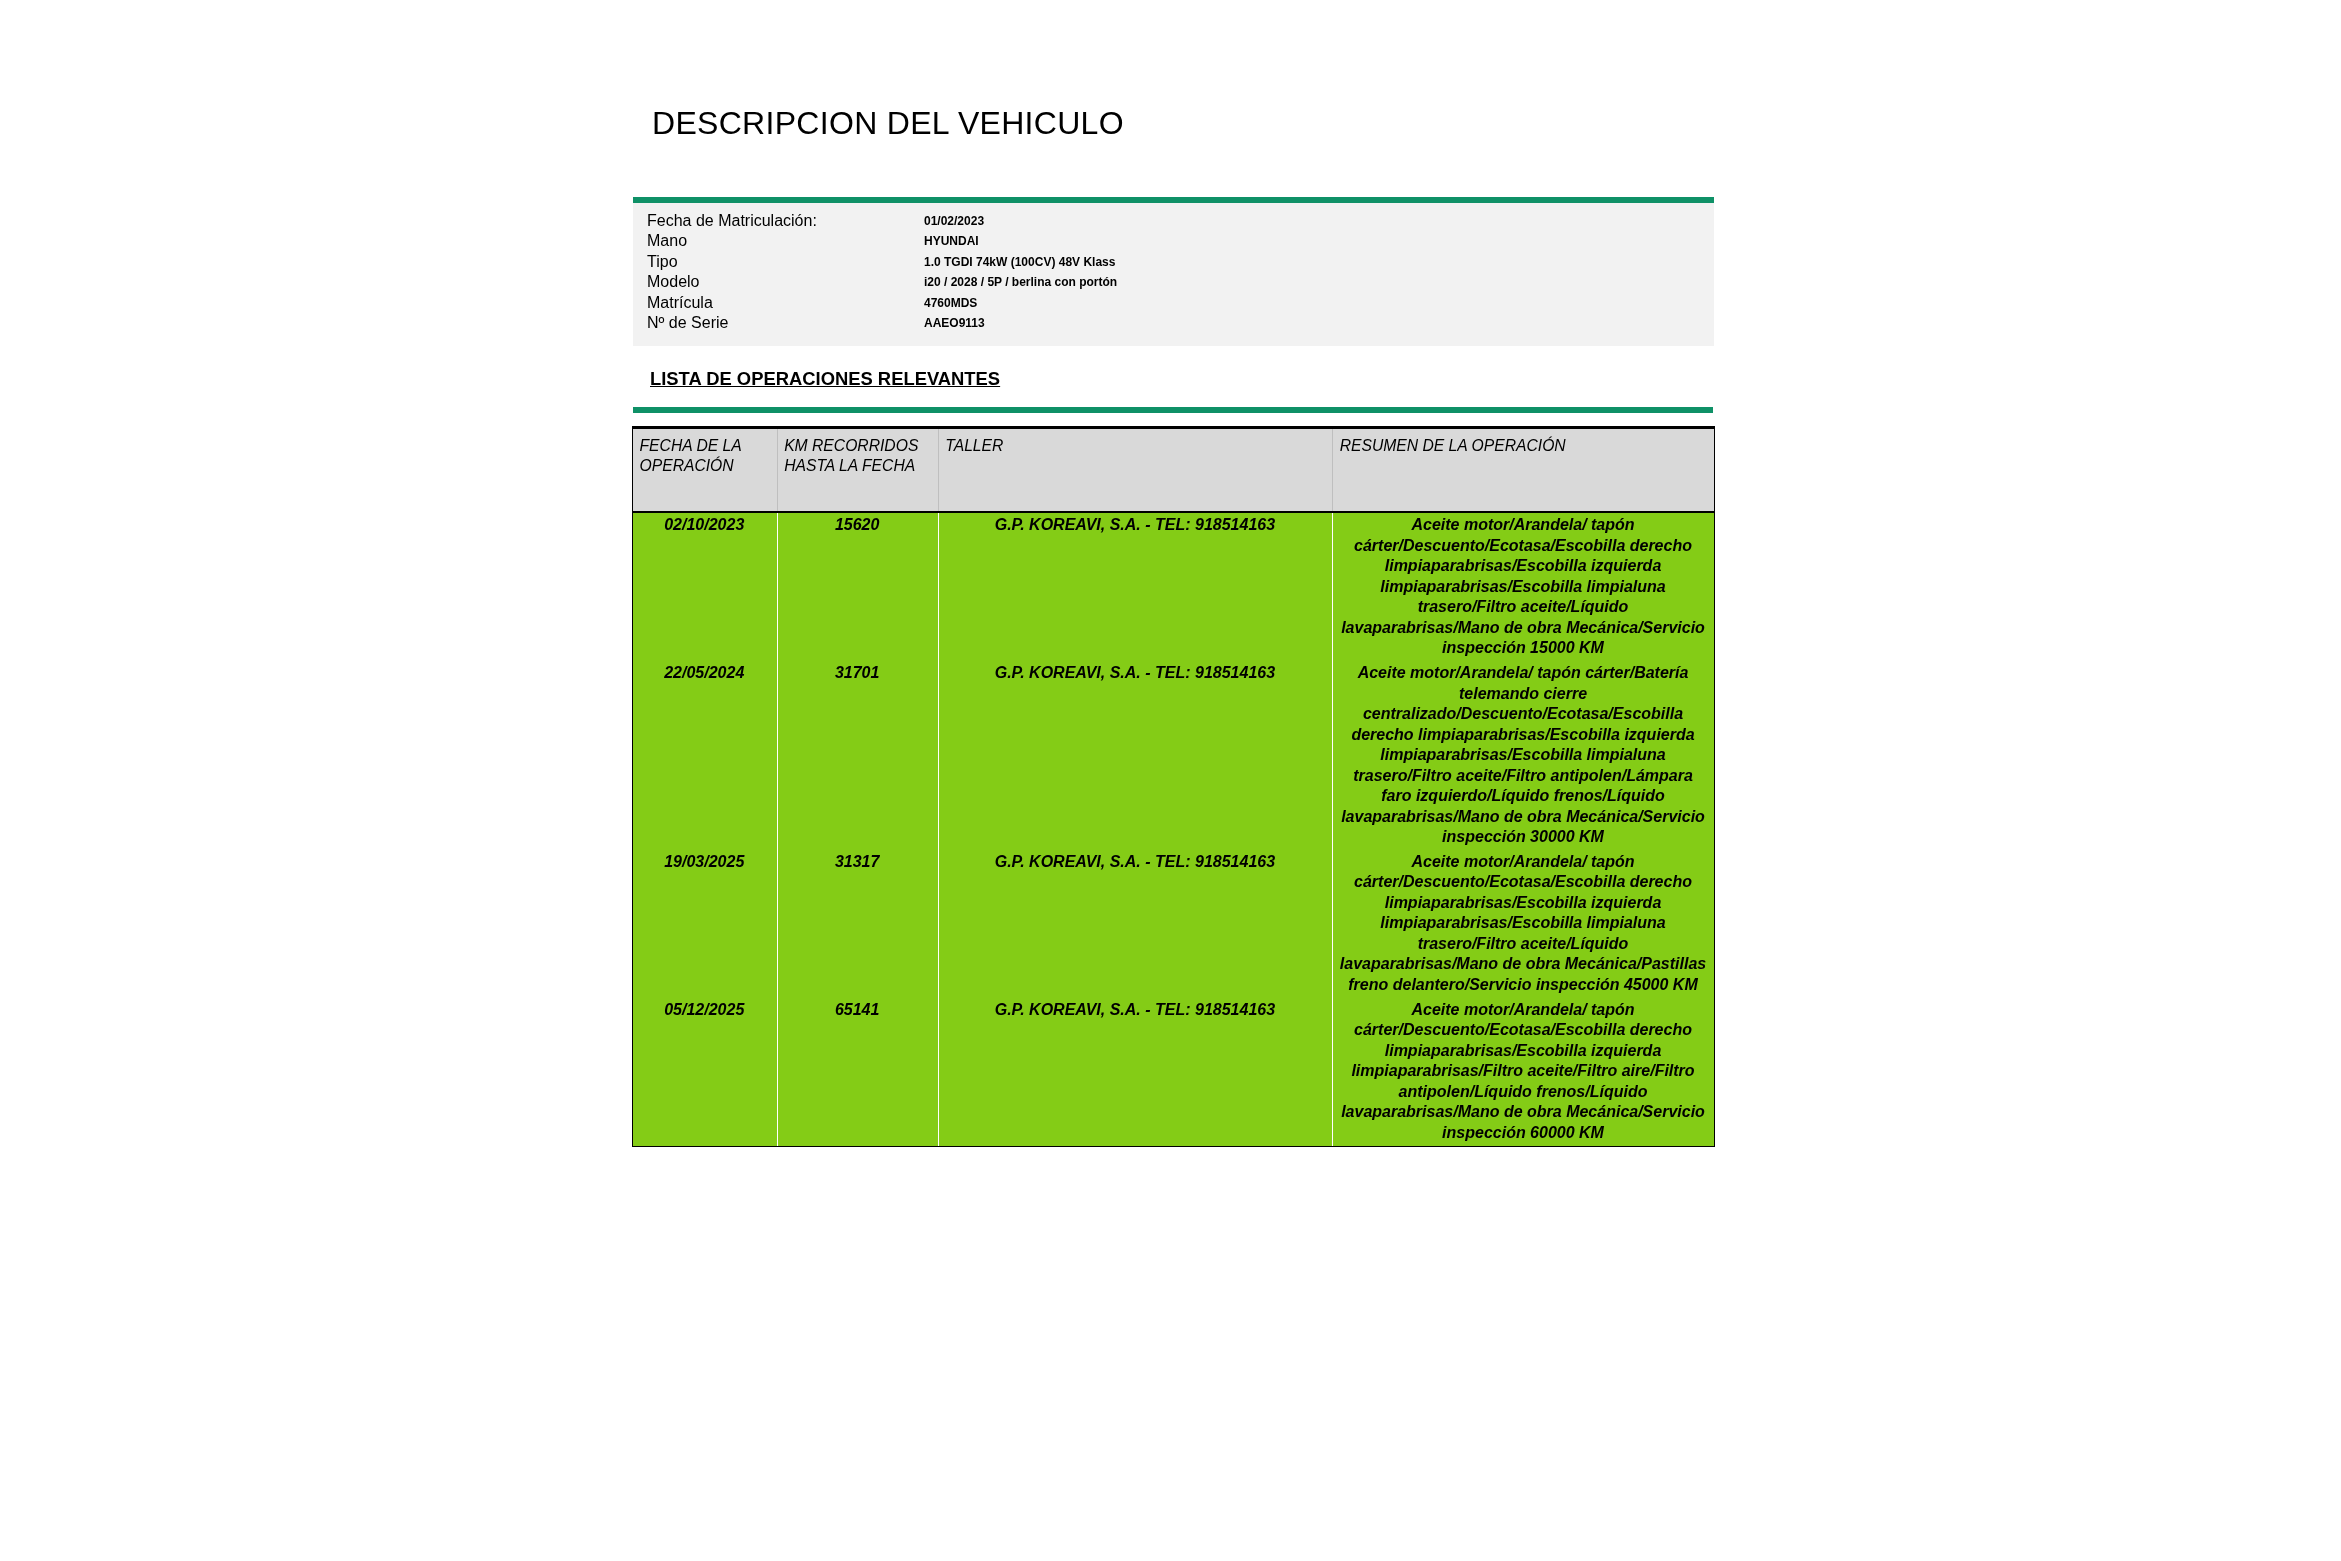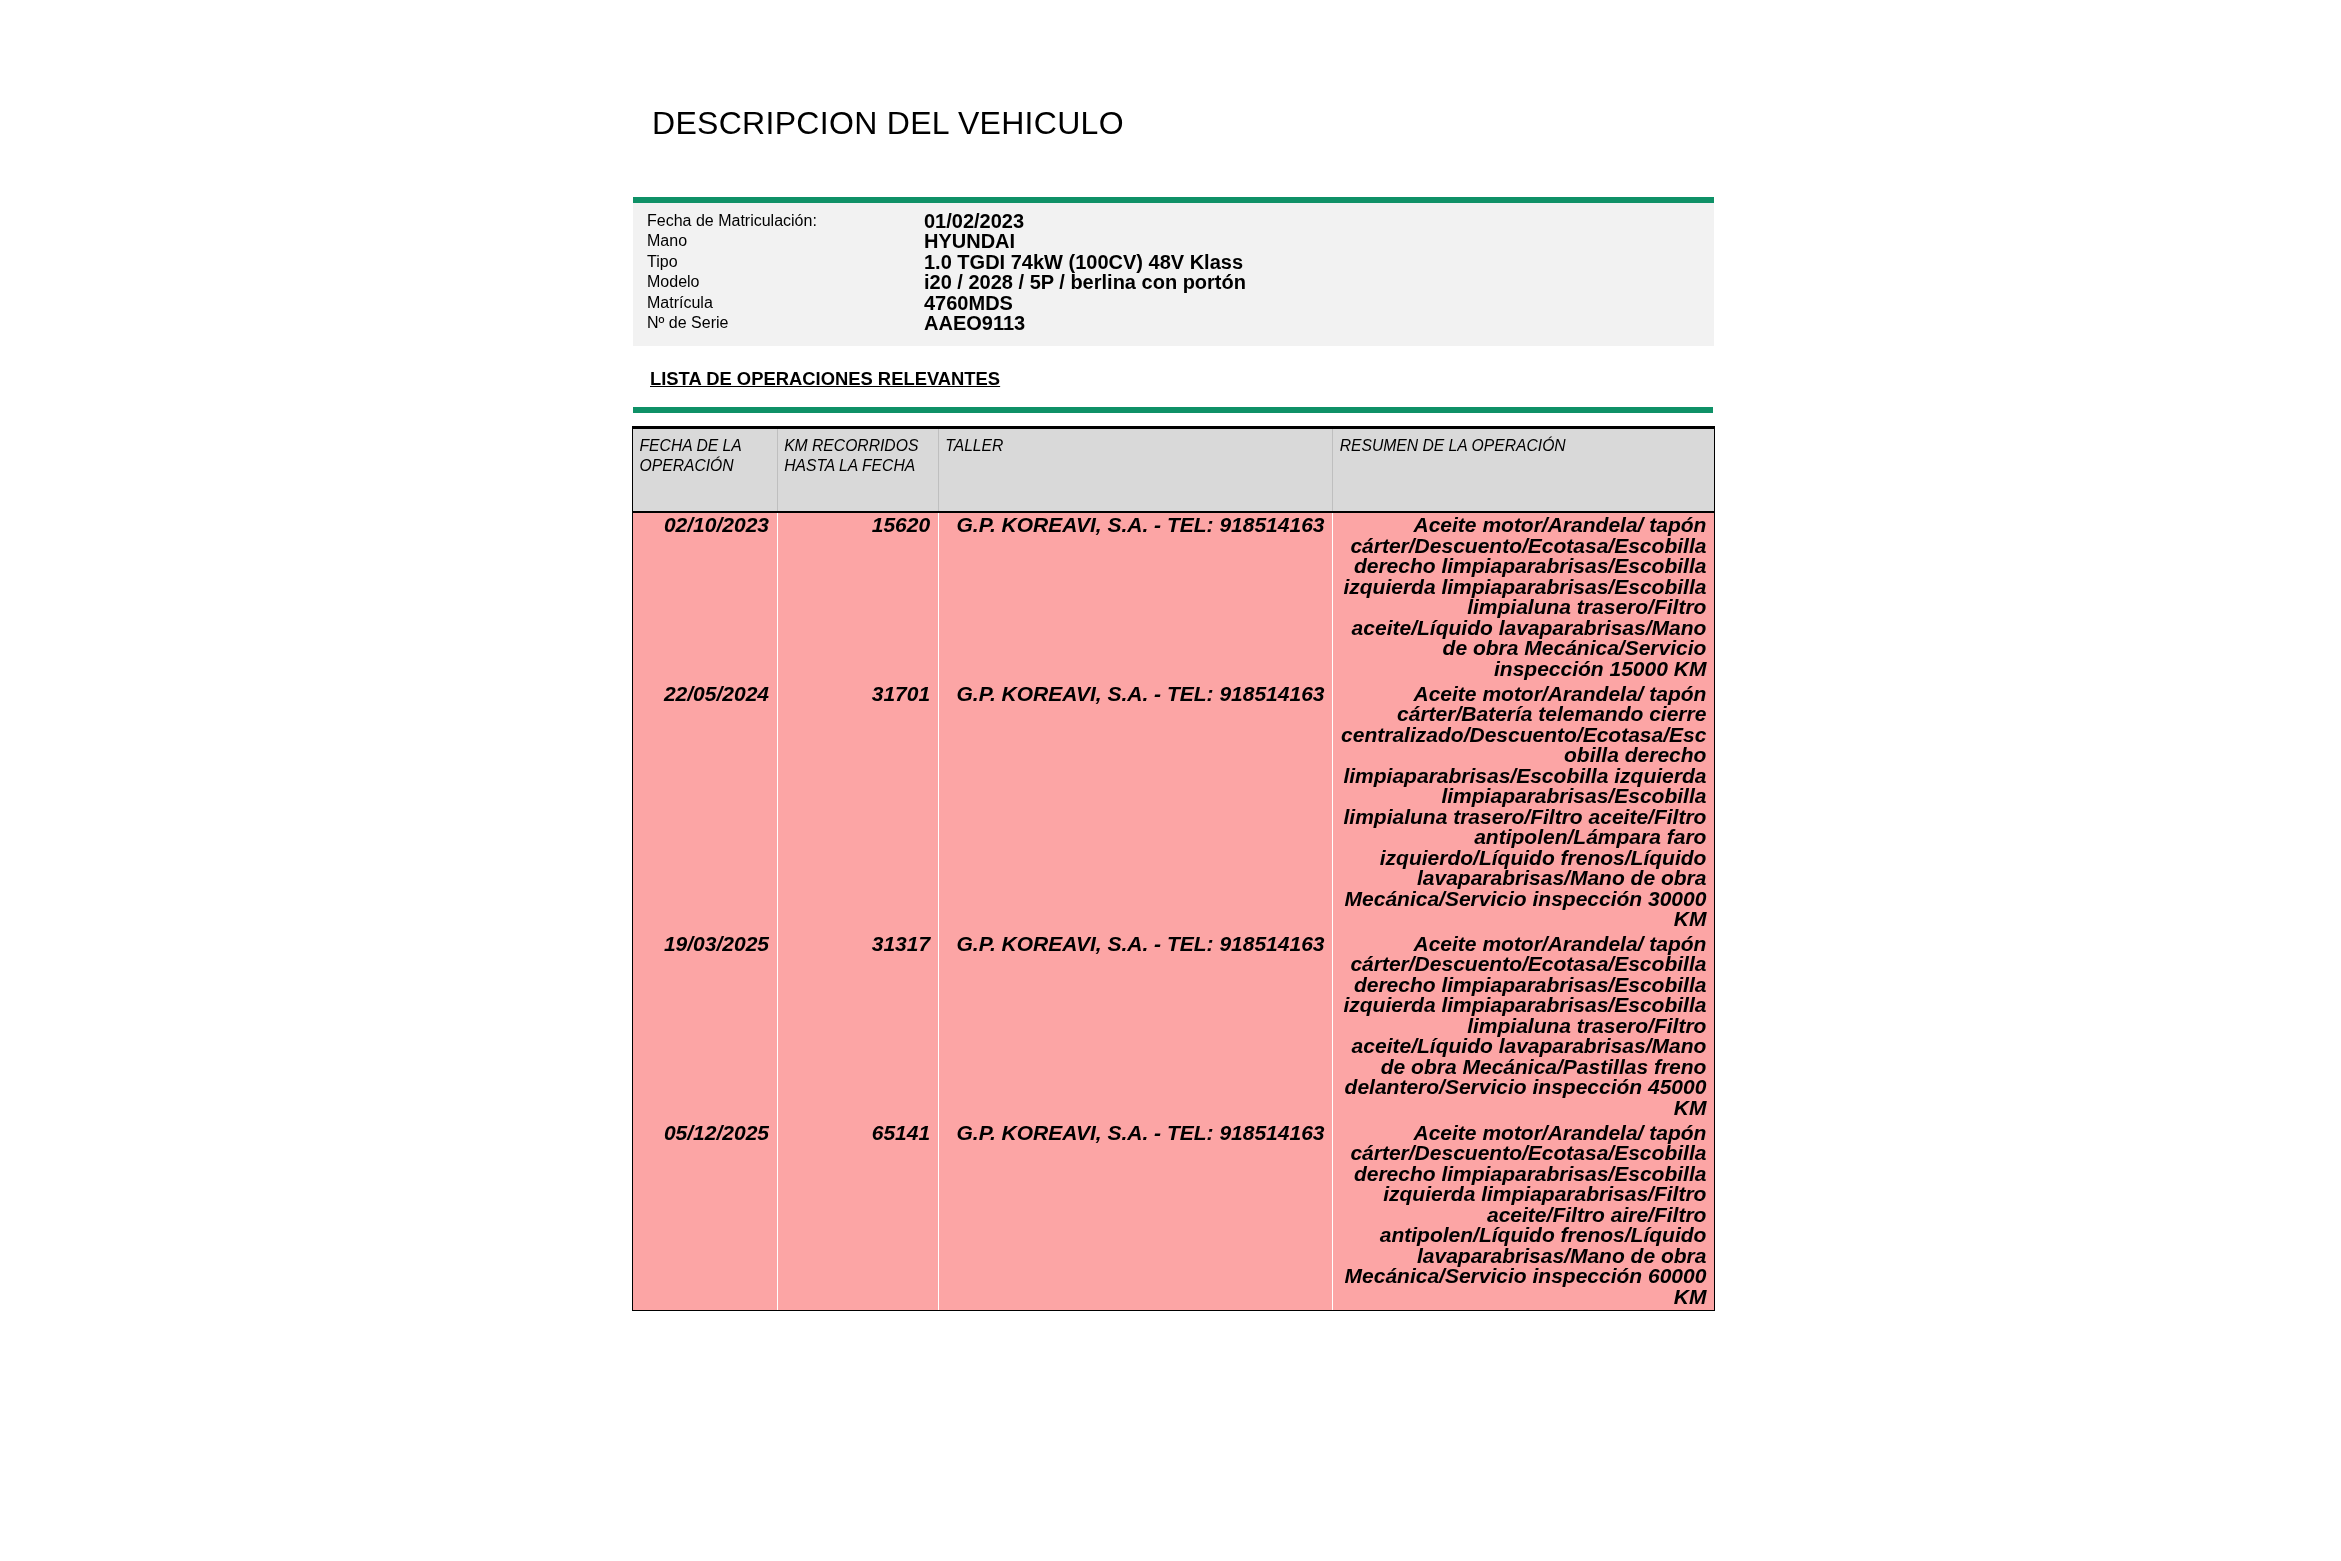--- a/index.html
+++ b/index.html
@@ -62,21 +62,21 @@
   }
   .vehicle-label {
     width: 291px;
     padding-left: 14px;
     box-sizing: border-box;
     font-size: 16px;
     font-weight: 400;
     white-space: nowrap;
   }
   .vehicle-value {
-    font-size: 20px;
+    font-size: 12px;
     font-weight: bold;
     white-space: nowrap;
   }
 
   
   .section-heading {
     position: absolute;
     left: 650px;
     top: 328px;
     font-size: 18.4px;
@@ -123,27 +123,27 @@
     font-size: 15.7px;
     line-height: 20px;
     padding: 6.5px 5.4px 12px 6.5px;
     height: 84px;
     box-sizing: border-box;
   }
   table.ops-table thead th:last-child { border-right: none; }
 
   table.ops-table tbody td {
     vertical-align: top;
-    text-align: right;
-    font-size: 21px;
+    text-align: center;
+    font-size: 16px;
     font-weight: bold;
     line-height: 20.5px;
     padding: 2.2px 7.6px 2.2px 6.5px;
     border-right: 0.5px solid #ffffff;
-    background: #fca5a5;
+    background: #84cc16;
   }
   table.ops-table tbody td:last-child { border-right: none; }
 
   .col-fecha  { width: 144px; }
   .col-km     { width: 161px; }
   .col-taller { width: 394px; }
   .col-resumen{ width: 381px; }
 
   .cell-nowrap { white-space: nowrap; }
   .cell-wrap   { word-wrap: break-word; overflow-wrap: anywhere; }

